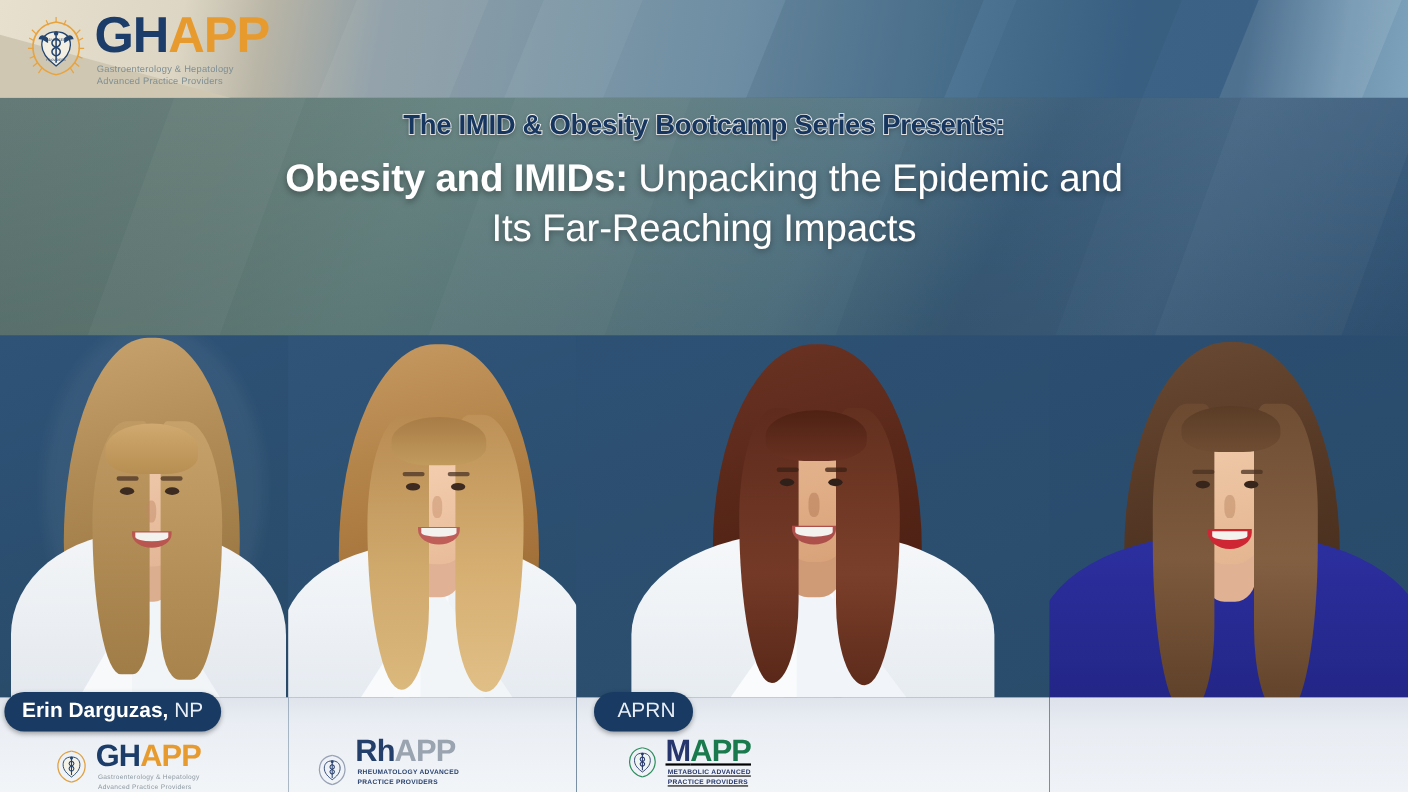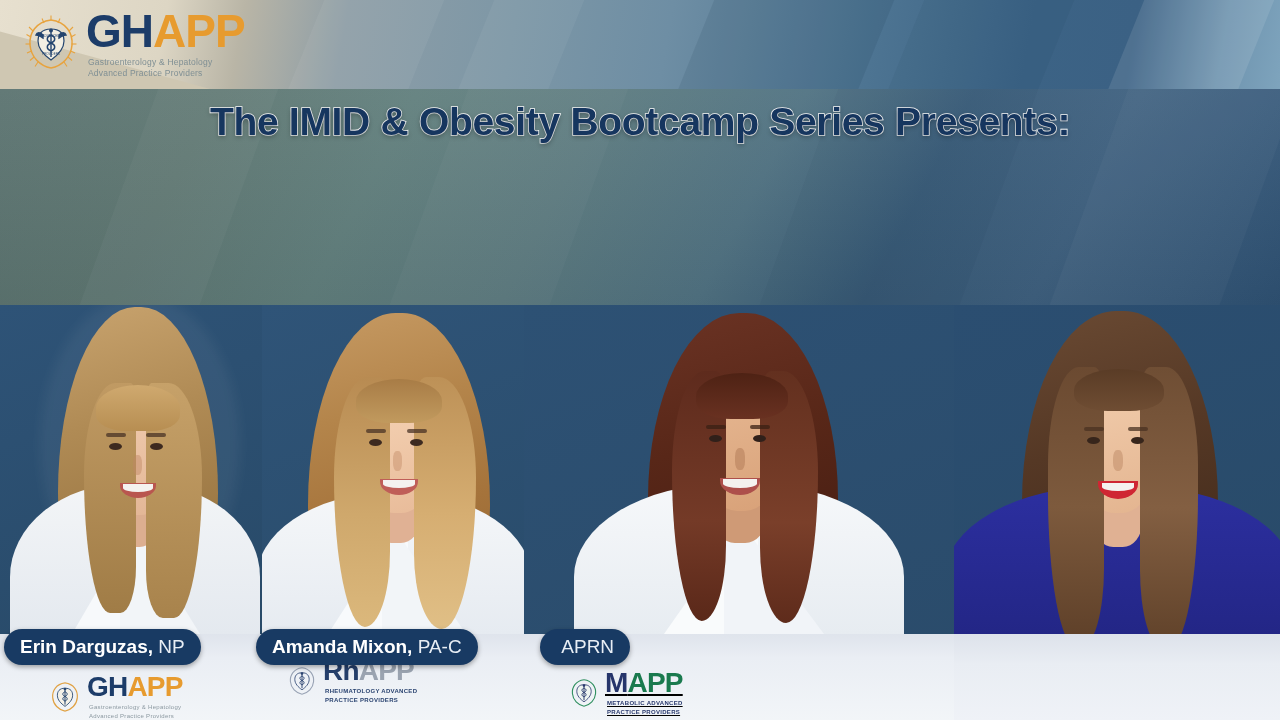--- a/index.html
+++ b/index.html
@@ -52,21 +52,21 @@
     background: linear-gradient(180deg, rgba(255,255,255,0.045), rgba(0,0,0,0.06));
   }
   .tb-stripe { position: absolute; top: -60px; height: 330px; transform: skewX(-20deg); }
   .ts1 { left: 120px; width: 120px; background: rgba(255,255,255,0.035); }
   .ts2 { left: 430px; width: 160px; background: rgba(255,255,255,0.028); }
   .ts3 { left: 800px; width: 200px; background: rgba(0,20,45,0.035); }
   .ts4 { left: 1090px; width: 170px; background: rgba(255,255,255,0.03); }
 
   .titles { position: relative; text-align: center; padding-top: 12px; }
   .title-line1 {
-    font-size: 39px; font-weight: 700; color: #16365f;
+    font-size: 25px; font-weight: 700; color: #16365f;
     letter-spacing: -0.3px; line-height: 1.08;
     -webkit-text-stroke: 1.6px #ffffff;
     paint-order: stroke fill;
     text-shadow: 0 2px 5px rgba(0,0,0,0.30);
   }
   .title-line2 {
     font-size: 35px; color: #ffffff; line-height: 1.28; font-weight: 300;
     letter-spacing: -0.2px; margin-top: 13px;
     text-shadow: 0 2px 6px rgba(0,0,0,0.35);
   }
@@ -120,21 +120,21 @@
   .fl-words { display: flex; flex-direction: column; line-height: 1; }
   .fl-main { font-size: 28px; font-weight: 700; letter-spacing: -0.8px; }
   .fl-sub { font-size: 6px; letter-spacing: 0.3px; line-height: 1.4; margin-top: 2px; margin-left: 2px; }
 
   
   .fl-ghapp { left: 48px; bottom: 0px; }
   .fl-ghapp .gh { color: #1c3c69; } .fl-ghapp .app { color: #e79b2f; }
   .fl-ghapp .fl-sub { color: #8b98a0; }
 
   
-  .fl-rhapp { left: 312px; bottom: 16px; }
+  .fl-rhapp { left: 312px; bottom: 4px; align-items: flex-end; }
   .fl-rhapp .gh { color: #253f6b; } .fl-rhapp .app { color: #9aa3b0; }
   .fl-rhapp .fl-sub { color: #2a4370; font-weight: 700; }
 
   
   .fl-mapp { left: 684px; bottom: 4px; text-decoration: underline; }
   .fl-mapp .gh { color: #26356b; } .fl-mapp .app { color: #1a7a4e; }
   .fl-mapp .fl-sub { color: #27376c; font-weight: 700; }
 </style>
 </head>
 <body>
@@ -199,20 +199,24 @@
   </div>
 
   <div class="title-band">
     <div class="tb-stripe ts1"></div>
     <div class="tb-stripe ts2"></div>
     <div class="tb-stripe ts3"></div>
     <div class="tb-stripe ts4"></div>
 
     <div class="titles">
       <div class="title-line1">The IMID &amp; Obesity Bootcamp Series Presents:</div>
+      <div class="title-line2">
+        <b>Obesity and IMIDs:</b><span> Unpacking the Epidemic and</span><br>
+        <span>Its Far-Reaching Impacts</span>
+      </div>
     </div>
   </div>
 
   <div class="photos">
 
     <div class="pcell p1">
       <div class="portrait">
         <div class="shade" style="left:40px; top:-10px; width:200px; height:300px; background:rgba(255,255,255,0.05);"></div>
 
         <div class="hair" style="left:58px; top:2px; width:160px; height:320px;
@@ -433,21 +437,18 @@
       </div>
       <div class="coat"></div>
 
     </div>
   </div>
 
   <div class="badges">
     <div class="badge b1">
       <span class="nm">Erin Darguzas,</span>&nbsp;<span class="cr">NP</span>
     </div>
-    <div class="badge b2">
-      <span class="nm">Amanda Mixon,</span>&nbsp;<span class="cr">PA-C</span>
-    </div>
     <div class="badge b3">
       &nbsp;<span class="cr">APRN</span>
     </div>
   </div>
 
 </div>
 
 </body></html>

